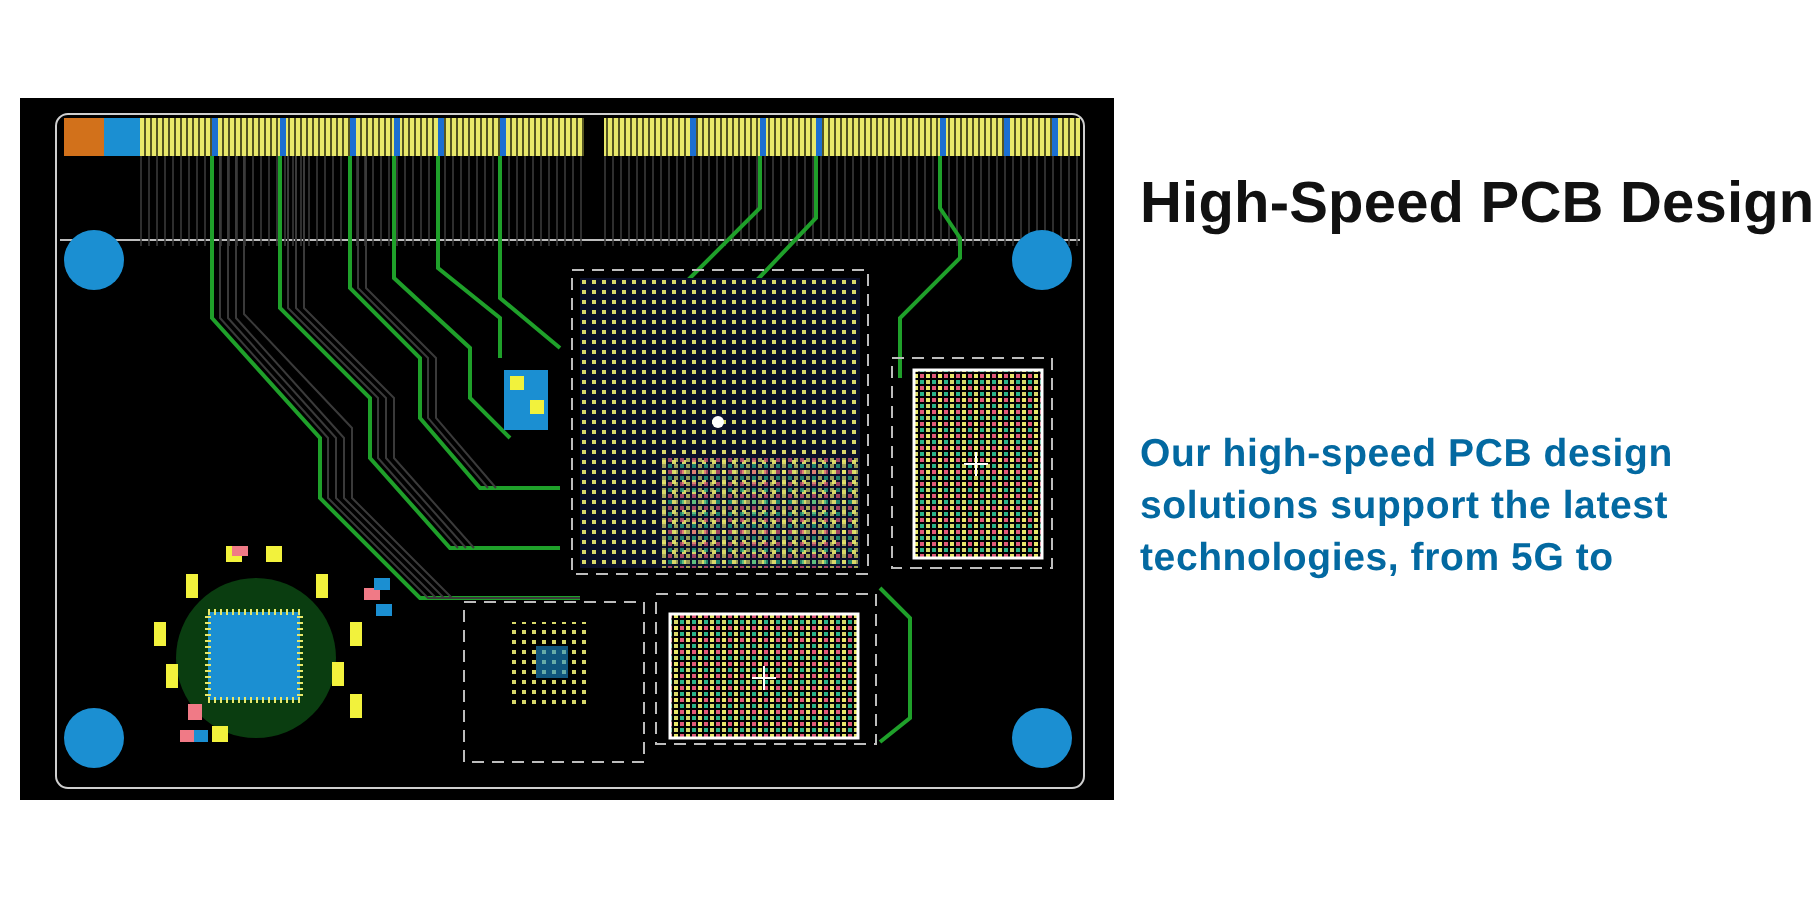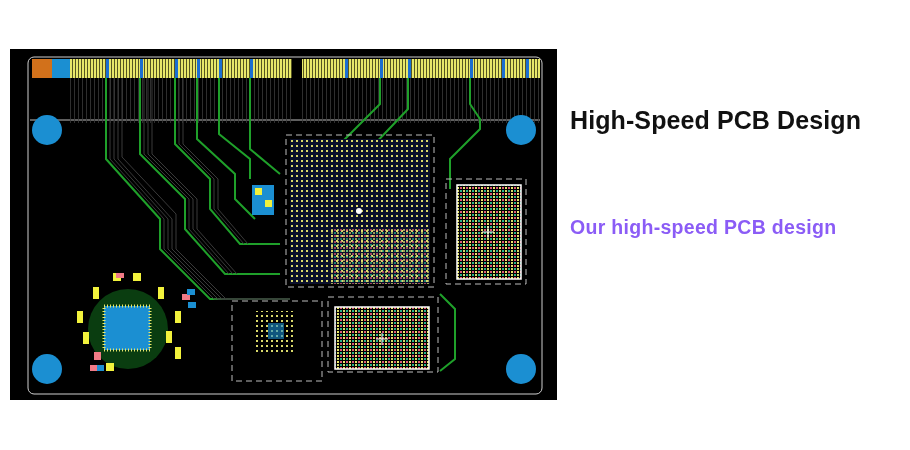--- a/index.html
+++ b/index.html
@@ -1,20 +1,20 @@
 <!DOCTYPE html>
 <html><head>
 <meta charset="utf-8">
 <style>
   html, body { margin:0; padding:0; background:#ffffff; }
   body { width:910px; height:450px; position:relative; overflow:hidden; font-family:"Liberation Sans", sans-serif; }
   .pcb-frame { position:absolute; left:10px; top:49px; width:547px; height:351px; background:#000; }
   .pcb-frame svg { display:block; }
-  .headline { position:absolute; left:570px; top:106px; font-size:25px; font-weight:bold; color:#111; letter-spacing:0.1px; white-space:nowrap; }
-  .desc { position:absolute; left:570px; top:214px; width:340px; font-size:19.5px; font-weight:bold; color:#8b5cf6; line-height:26px; letter-spacing:0.3px; }
+  .headline { position:absolute; left:570px; top:86px; font-size:29px; font-weight:bold; color:#111; letter-spacing:0.1px; white-space:nowrap; }
+  .desc { position:absolute; left:570px; top:214px; width:340px; font-size:19.5px; font-weight:bold; color:#0369a1; line-height:26px; letter-spacing:0.3px; }
   .desc span { display:block; white-space:nowrap; }
 </style>
 </head>
 <body>
 
 <div class="pcb-frame">
   <svg width="547" height="351" viewBox="0 0 547 351" xmlns="http://www.w3.org/2000/svg">
     <defs>
       <pattern id="gold" x="0" y="0" width="3" height="20" patternUnits="userSpaceOnUse">
         <rect x="0" y="0" width="2" height="20" fill="#e8e86a"></rect>
@@ -141,13 +141,15 @@
         <rect x="87" y="316" width="7" height="6"></rect>
       </g>
     </g>
   </svg>
 </div>
 
 <div class="headline">High-Speed PCB Design</div>
 
 <div class="desc">
   <span>Our high-speed PCB design</span>
+  <span>solutions support the latest</span>
+  <span>technologies, from 5G to</span>
 </div>
 
 </body></html>

